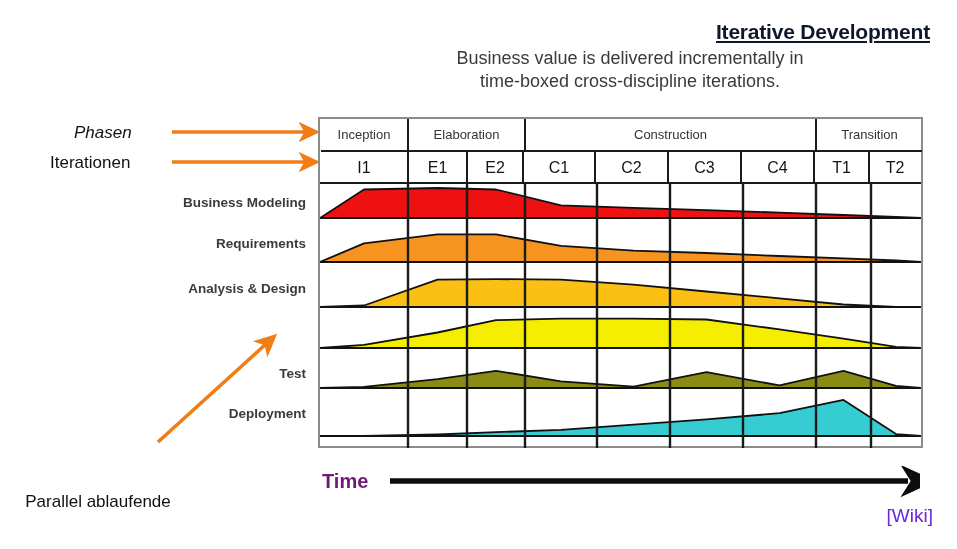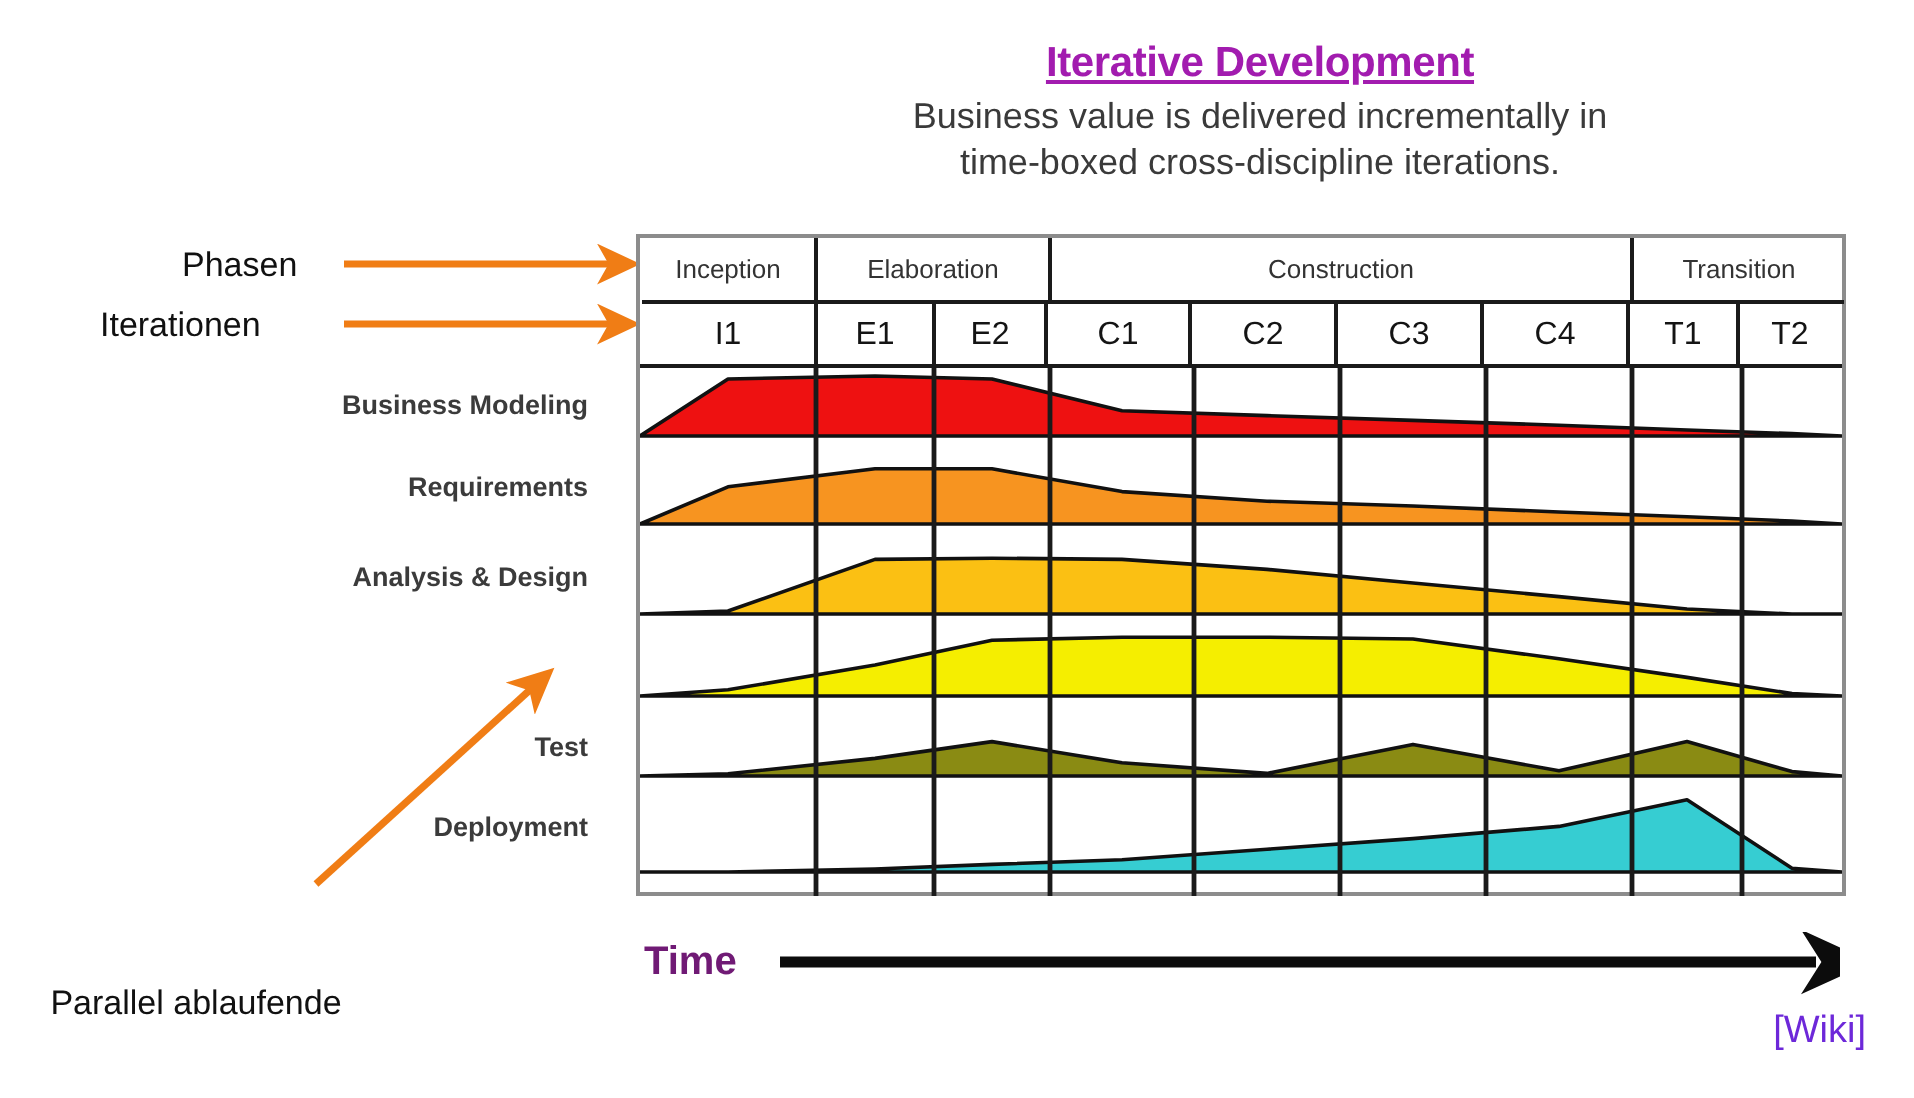--- a/index.html
+++ b/index.html
@@ -20,60 +20,61 @@
   #title-block {
     position: absolute;
     left: 330px;
     top: 20px;
     width: 600px;
     text-align: center;
   }
   #chart-title {
     font-size: 21px;
     font-weight: bold;
-    color: #a21caf;
+    color: #0f172a;
     text-decoration: underline;
     letter-spacing: -0.2px;
     line-height: 1.15;
+    text-align: right;
   }
   #chart-subtitle {
     font-size: 18px;
     color: #3a3a3a;
     line-height: 1.28;
     margin-top: 3px;
   }
 
   
   .annot-label {
     position: absolute;
     font-size: 17px;
     color: #111111;
     white-space: pre;
     line-height: 1.25;
   }
-  #annot-phasen { left: 91px; top: 122px; }
+  #annot-phasen { left: 74px; top: 122px; font-style: italic; }
   #annot-iterationen { left: 50px; top: 152px; }
   #annot-parallel {
     left: 2px;
     top: 448px;
     text-align: center;
     width: 192px;
   }
 
   #annot-svg {
     position: absolute;
     left: 0; top: 0;
     width: 957px; height: 549px;
     pointer-events: none;
   }
 
   
   .row-label {
     position: absolute;
-    right: 16px;
+    right: 4px;
     width: 160px;
     text-align: right;
     font-size: 13.5px;
     font-weight: bold;
     color: #3b3b3b;
     white-space: nowrap;
   }
   #labels-col {
     position: absolute;
     left: 148px;

